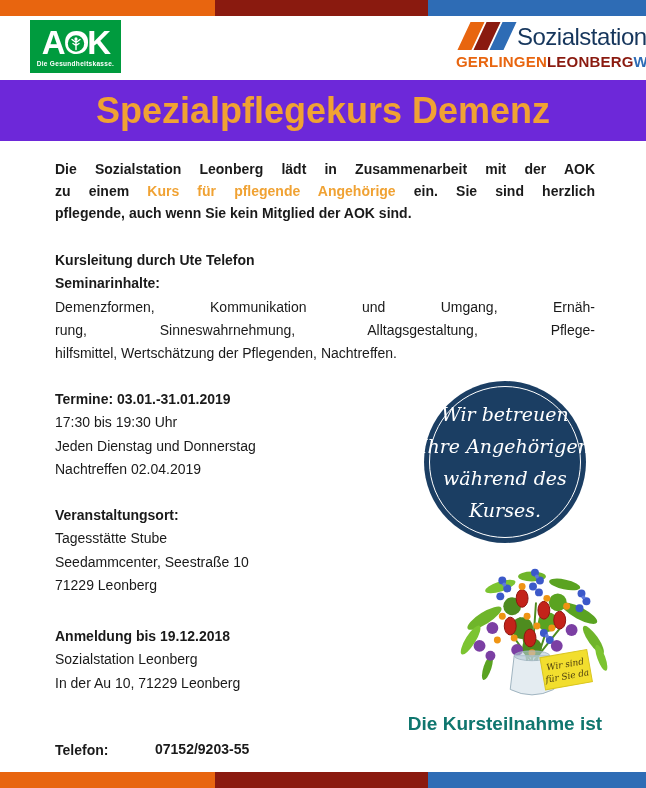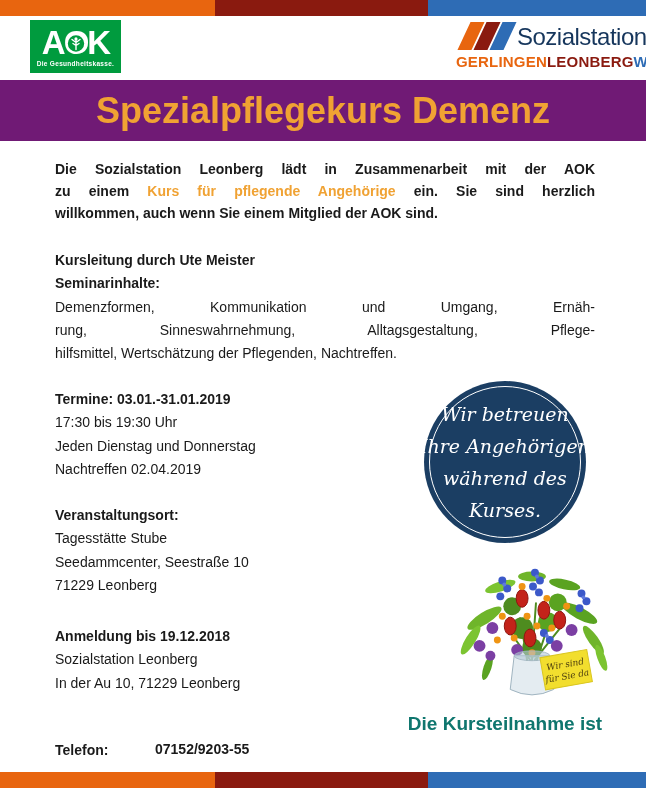--- a/index.html
+++ b/index.html
@@ -41,21 +41,21 @@
   .soz-name { color: #16365c; font-size: 24px; line-height: 26px; letter-spacing: -0.5px; }
   .soz-locs { display: flex; justify-content: space-between; margin-top: 3px; width: 170px; }
   .soz-locs span { font-size: 15px; font-weight: bold; letter-spacing: 0.2px; }
   .loc-orange { color: #e8650f; }
   .loc-red { color: #8a1a0f; }
   .loc-blue { color: #2e6cb5; }
 
   
   .title-band {
     position: absolute; left: 0; top: 80px; width: 646px; height: 61px;
-    background: #701a75; display: flex; align-items: center; justify-content: center;
+    background: #6d28d9; display: flex; align-items: center; justify-content: center;
   }
   .title-band h1 {
     color: #f0a233; font-size: 36px; font-weight: bold; letter-spacing: 0px;
   }
 
   
   .tblock { position: absolute; left: 55px; width: 540px; color: #1a1a1a;
             font-size: 14px; line-height: 23.3px; }
   .tblock .jline { text-align: justify; text-align-last: justify; }
   .bold { font-weight: bold; }
@@ -136,25 +136,25 @@
     </div>
   </div>
 
   <div class="title-band">
     <h1>Spezialpflegekurs Demenz</h1>
   </div>
 
   <div class="tblock intro">
     <div class="jline">Die Sozialstation Leonberg lädt in Zusammenarbeit mit der AOK</div>
     <div class="jline"><span>zu einem </span><span class="hl">Kurs für pflegende Angehörige</span><span> ein. Sie sind herzlich</span></div>
-    <div>willkommen, auch wenn Sie einem Mitglied der AOK sind.</div>
+    <div>pflegende, auch wenn Sie kein Mitglied der AOK sind.</div>
   </div>
 
   <div class="tblock course">
-    <div class="bold">Kursleitung durch Ute Meister</div>
+    <div class="bold">Kursleitung durch Ute Telefon</div>
     <div class="bold">Seminarinhalte:</div>
     <div class="jline">Demenzformen, Kommunikation und Umgang, Ernäh-</div>
     <div class="jline">rung, Sinneswahrnehmung, Alltagsgestaltung, Pflege-</div>
     <div>hilfsmittel, Wertschätzung der Pflegenden, Nachtreffen.</div>
   </div>
 
   <div class="tblock termine">
     <div class="bold">Termine: 03.01.-31.01.2019</div>
     <div>17:30 bis 19:30 Uhr</div>
     <div>Jeden Dienstag und Donnerstag</div>

